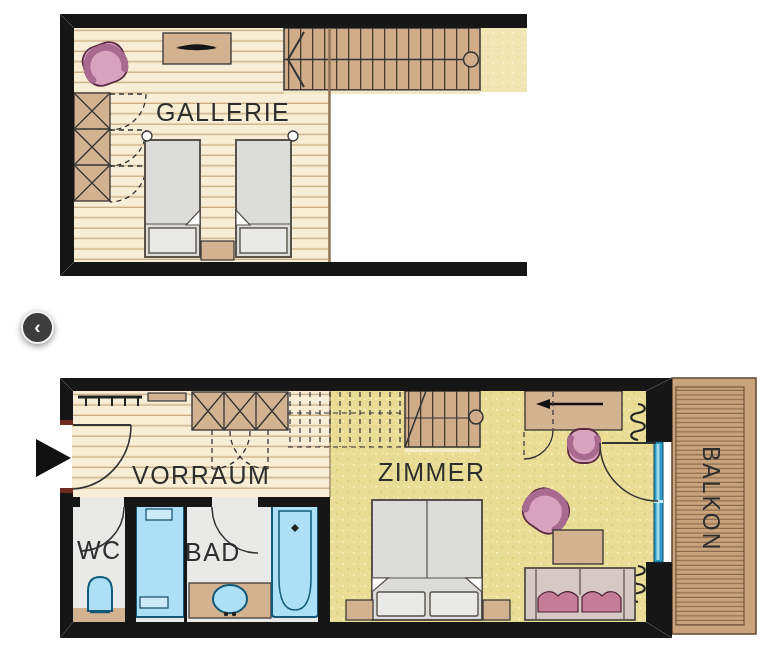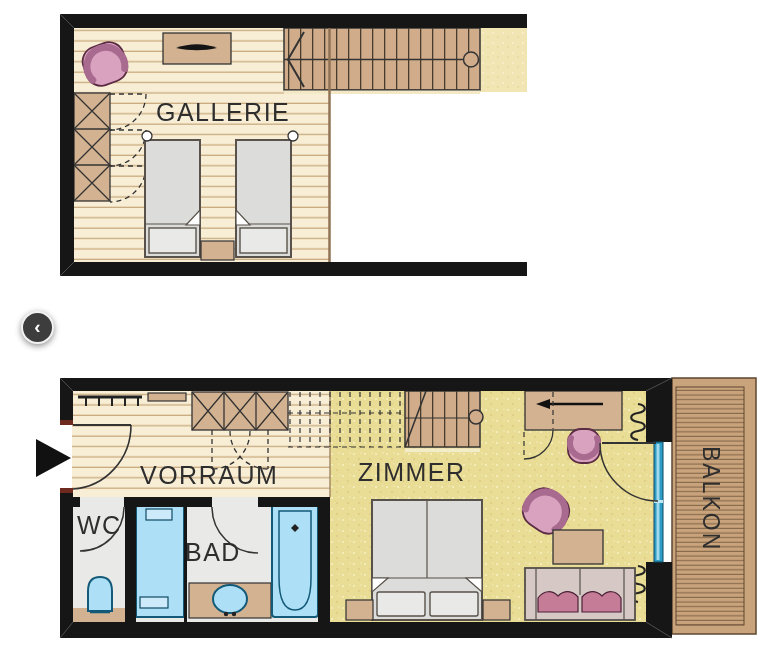--- a/index.html
+++ b/index.html
@@ -2,23 +2,23 @@
 <html><head>
 <meta charset="utf-8">
 <style>
   html,body{margin:0;padding:0;background:#ffffff;}
   #stage{position:relative;width:774px;height:650px;background:#ffffff;overflow:hidden;
          font-family:"Liberation Sans",sans-serif;}
   #plan-svg{position:absolute;left:0;top:0;}
   .room-label{position:absolute;color:#2e2e2e;letter-spacing:1.5px;white-space:nowrap;
               font-family:"Liberation Sans",sans-serif;}
   .lbl-gallerie{left:156px;top:98px;font-size:25px;}
-  .lbl-vorraum{left:140px;top:461px;font-size:25px;}
-  .lbl-zimmer{left:358px;top:458px;font-size:25px;}
-  .lbl-wc{left:77px;top:511px;font-size:25px;}
+  .lbl-vorraum{left:132px;top:461px;font-size:25px;}
+  .lbl-zimmer{left:378px;top:458px;font-size:25px;}
+  .lbl-wc{left:77px;top:536px;font-size:25px;}
   .lbl-bad{left:185px;top:538px;font-size:25px;}
   .lbl-balkon{left:697px;top:446px;font-size:23px;writing-mode:vertical-rl;letter-spacing:2px;}
   #prev-btn{position:absolute;left:21px;top:311px;width:33px;height:33px;border-radius:50%;
             background:#3d3d3d;border:2px solid #f2f2f2;box-shadow:0 2px 6px rgba(0,0,0,.45);
             color:#ffffff;display:flex;align-items:center;justify-content:center;
             font-size:19px;font-weight:bold;line-height:1;cursor:pointer;box-sizing:border-box;
             font-family:"Liberation Sans",sans-serif;padding-bottom:2px;}
 </style>
 </head>
 <body>

